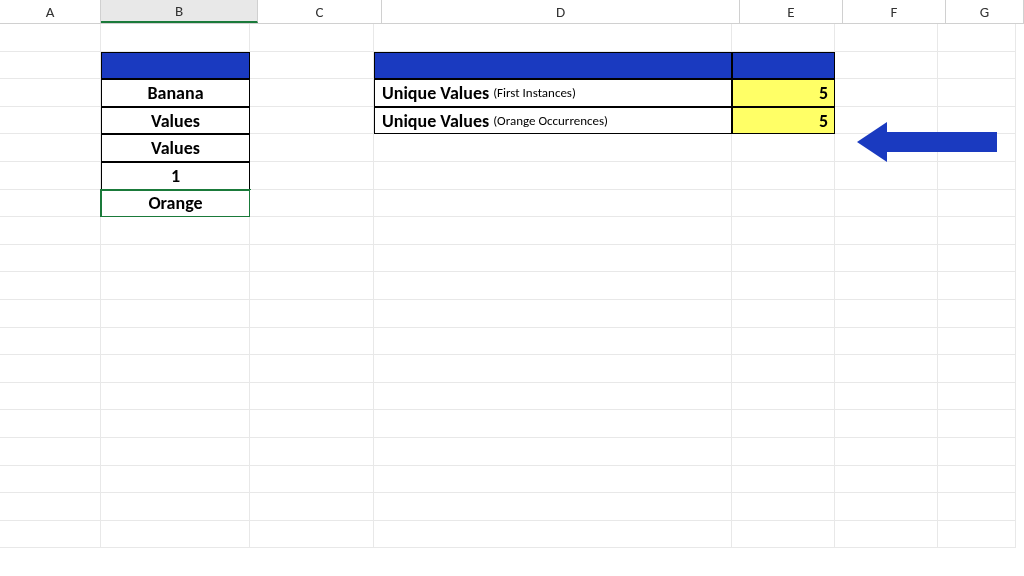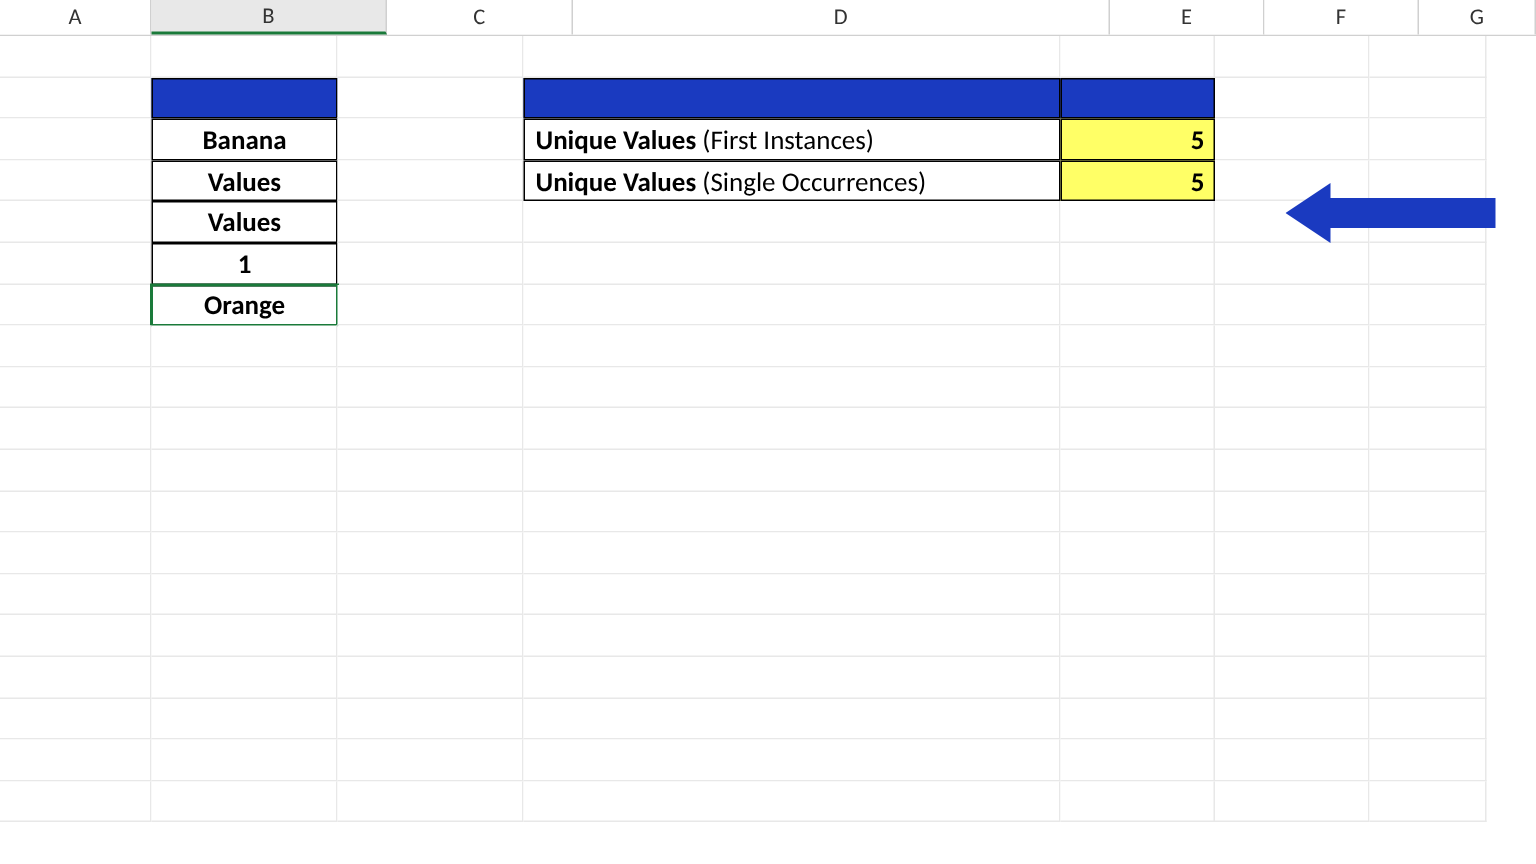--- a/index.html
+++ b/index.html
@@ -56,21 +56,21 @@
       border-bottom: 1px solid #e8e8e8;
       display: flex;
       align-items: center;
       padding: 0 4px;
       font-size: 18px;
       color: #000;
       background: #fff;
       position: relative;
     }
     .cell.col-A { width: 101px; }
-    .cell.col-B { width: 124px; }
+    .cell.col-B { width: 149px; }
     .cell.col-C { width: 124px; }
     .cell.col-D { width: 358px; }
     .cell.col-E { width: 103px; }
     .cell.col-F { width: 103px; }
     .cell.col-G { width: 78px; }
 
     .blue-header {
       background: #1a3ac0 !important;
       border: 1px solid #000 !important;
     }
@@ -81,21 +81,21 @@
     }
     .label-cell {
       border: 1px solid #000 !important;
       justify-content: flex-start;
       font-weight: bold;
       padding-left: 7px;
       white-space: nowrap;
     }
     .label-cell .sub {
       font-weight: normal;
-      font-size: 18px;
+      font-size: 13px;
       margin-left: 4px;
     }
     .result-cell {
       border: 1px solid #000 !important;
       background: #ffff66 !important;
       justify-content: flex-end;
       padding-right: 6px;
       font-weight: bold;
     }
     .selected-range {
@@ -161,21 +161,21 @@
       <div class="cell col-F"></div>
       <div class="cell col-G"></div>
     </div>
 
     <div class="row">
       <div class="cell col-A"></div>
       <div class="cell col-B data-cell">Values</div>
       <div class="cell col-C"></div>
       <div class="cell col-D label-cell">
         <span>Unique Values</span>
-        <span class="sub">(Single Occurrences)</span>
+        <span class="sub">(Orange Occurrences)</span>
       </div>
       <div class="cell col-E result-cell">5</div>
       <div class="cell col-F"></div>
       <div class="cell col-G"></div>
     </div>
 
     <div class="row">
       <div class="cell col-A"></div>
       <div class="cell col-B data-cell">Values</div>
       <div class="cell col-C"></div>

